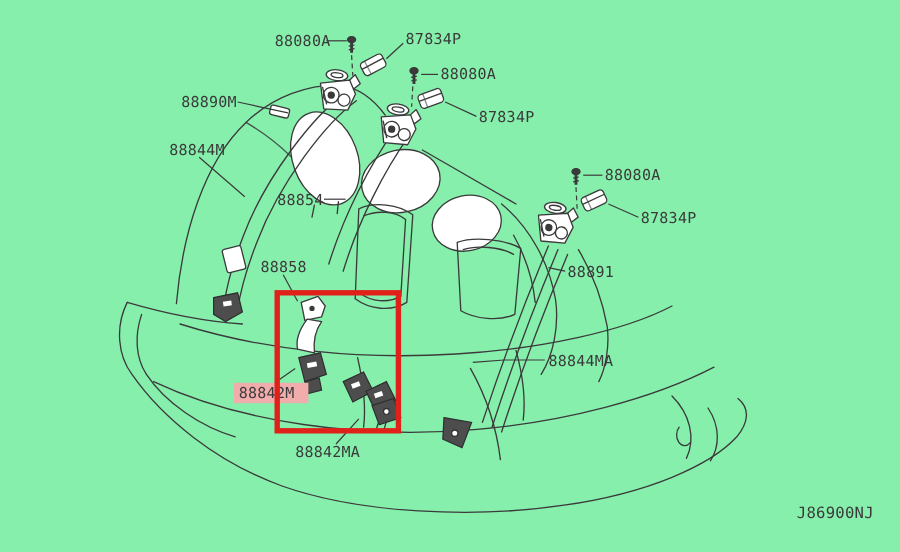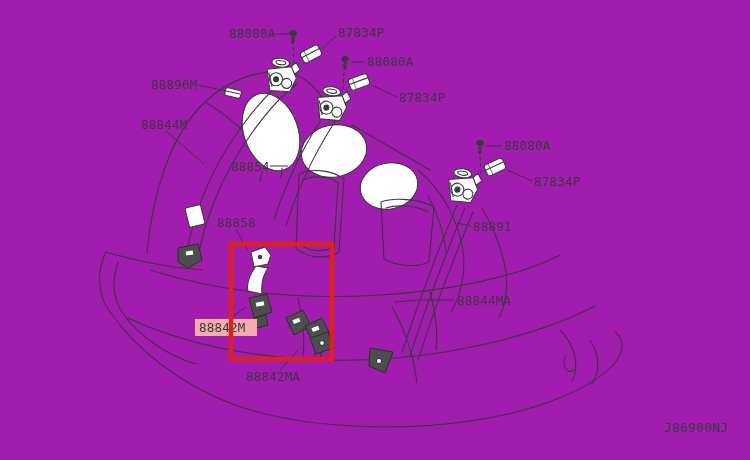--- a/index.html
+++ b/index.html
@@ -1,16 +1,16 @@
 <!DOCTYPE html>
 <html><head>
 <meta charset="utf-8">
 <style>
   html,body{margin:0;padding:0;background:#ffffff;}
-  .stage{position:relative;width:750px;height:460px;background:#a21caf;overflow:hidden;
+  .stage{position:relative;width:750px;height:460px;background:#86efac;overflow:hidden;
          font-family:"DejaVu Sans Mono","Liberation Mono",monospace;}
   svg{position:absolute;inset:0;}
   .art{stroke:#3a3a3a;stroke-width:1.1;fill:none;stroke-linecap:round;stroke-linejoin:round;}
   .artfill{stroke:#3a3a3a;stroke-width:1.1;fill:#ffffff;stroke-linejoin:round;}
   .dark{fill:#4d4d4d;stroke:#2e2e2e;stroke-width:1;}
   .lbl{font-family:"DejaVu Sans Mono","Liberation Mono",monospace;font-size:12.5px;fill:#3a3a3a;letter-spacing:0.2px;}
   .ref{font-size:13px;fill:#3a3a3a;}
   .leader{stroke:#3a3a3a;stroke-width:1;fill:none;}
   .dashed{stroke:#3a3a3a;stroke-width:1;fill:none;stroke-dasharray:4 3;}
 </style>

